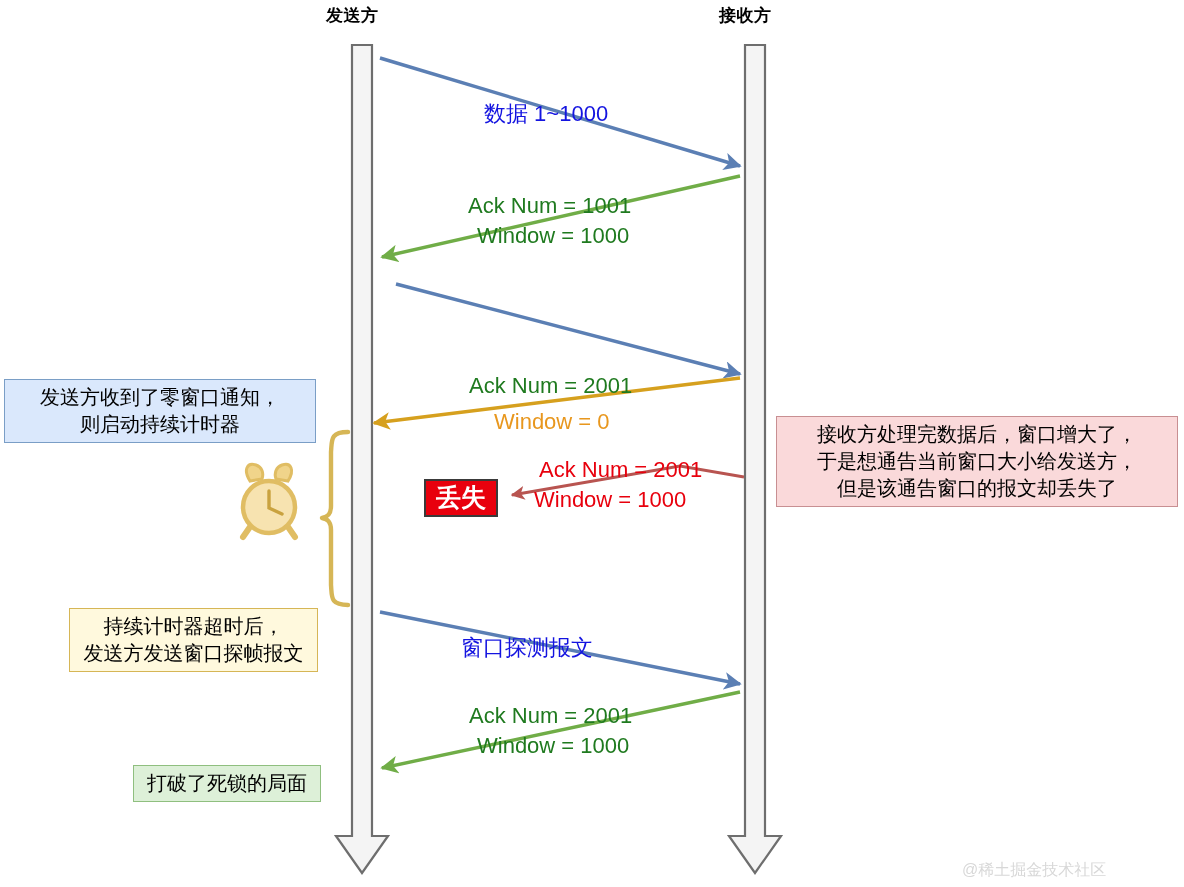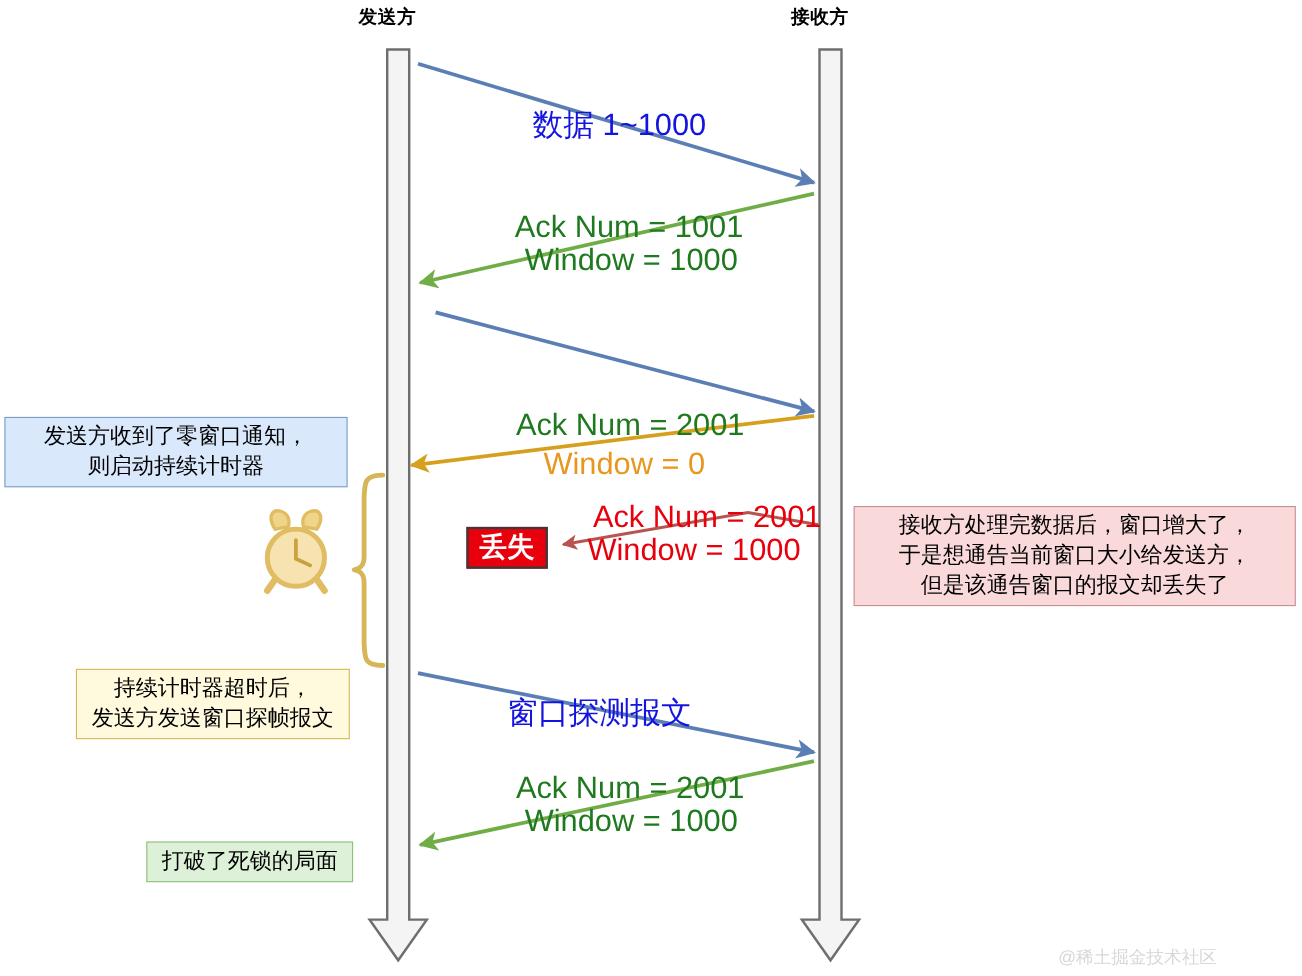--- a/index.html
+++ b/index.html
@@ -31,21 +31,21 @@
     position: absolute;
     font-weight: bold;
     font-size: 17px;
     color: #000000;
     white-space: nowrap;
     letter-spacing: 0.5px;
   }
   .msg-label {
     position: absolute;
     white-space: nowrap;
-    font-size: 28px;
+    font-size: 22px;
     line-height: 30px;
     text-align: center;
   }
   .msg-blue  { color: #1414e0; }
   .msg-green { color: #1f7a1f; }
   .msg-orange{ color: #e8971e; }
   .msg-red   { color: #e8000d; }
 
   .note {
     position: absolute;
@@ -170,21 +170,21 @@
   <div class="lost-badge" style="left:424px; top:479px;">丢失</div>
 
   <div class="msg-label msg-blue" style="left:461px; top:633px;">窗口探测报文</div>
 
   <div class="msg-label msg-green" style="left:469px; top:701px;">Ack Num = 2001</div>
   <div class="msg-label msg-green" style="left:477px; top:731px;">Window = 1000</div>
 
   <div class="note note-blue" style="left:4px; top:379px; width:312px;">发送方收到了零窗口通知，
 则启动持续计时器</div>
 
-  <div class="note note-pink" style="left:776px; top:416px; width:402px;margin-top:44px;">接收方处理完数据后，窗口增大了，
+  <div class="note note-pink" style="left:776px; top:416px; width:402px;">接收方处理完数据后，窗口增大了，
 于是想通告当前窗口大小给发送方，
 但是该通告窗口的报文却丢失了</div>
 
   <div class="note note-yellow" style="left:57px; top:608px; width:249px;margin-left:12px;">持续计时器超时后，
 发送方发送窗口探帧报文</div>
 
   <div class="note note-green" style="left:133px; top:765px; width:188px;">打破了死锁的局面</div>
 
   <div class="watermark" style="left:962px; top:812px;margin-top:48px;">@稀土掘金技术社区</div>
 

